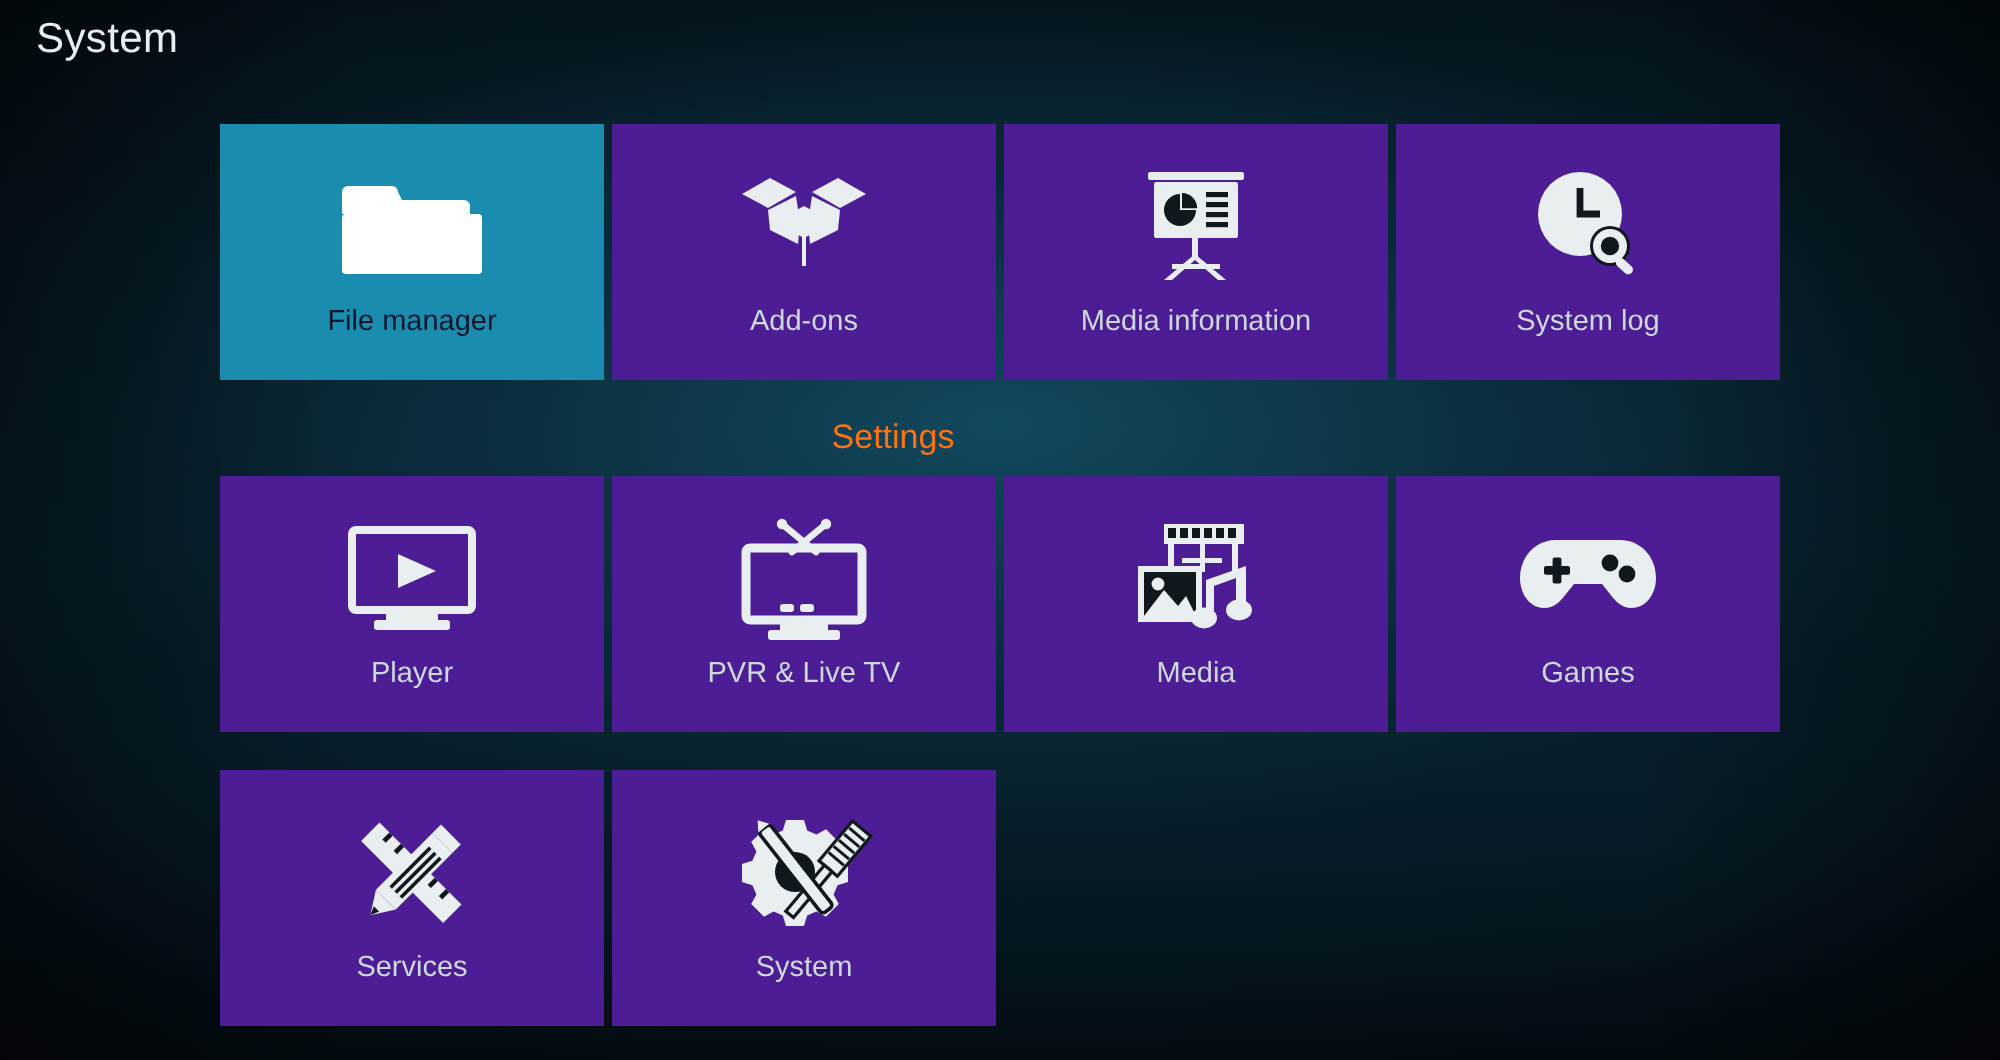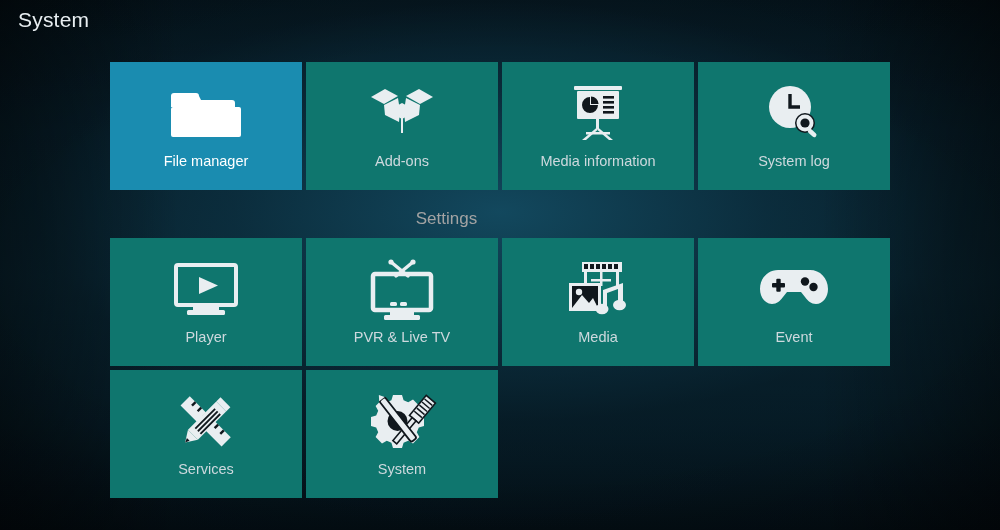--- a/index.html
+++ b/index.html
@@ -42,52 +42,52 @@
     letter-spacing:0.5px;
   }
 
   
   .grid {
     position:absolute; left:110px; width:780px;
     display:grid; grid-template-columns: repeat(4, 192px);
     column-gap:4px;
   }
   #top-grid    { top:62px;  }
-  #settings-grid { top:238px; row-gap:4px; }
+  #settings-grid { top:238px; row-gap:19px; }
 
   .tile {
     width:192px; height:128px;
-    background:#0f766e;
+    background:#4c1d95;
     position:relative;
     display:flex; flex-direction:column;
     align-items:center; justify-content:flex-start;
     cursor:pointer;
   }
   .tile.selected { background:#1a8cb0; }
 
   .tile-icon {
     height:74px; width:100%;
     display:flex; align-items:center; justify-content:center;
     margin-top:14px;
   }
   .tile-icon svg { display:block; }
   .tile-label {
     font-size:14.5px;
     color:#ced9de;
     text-align:center;
     line-height:1;
     margin-top:4px;
   }
-  .tile.selected .tile-label { color:#ffffff; }
+  .tile.selected .tile-label { color:#0f172a; }
 
   
   #settings-heading {
     position:absolute; top:209px; left:0; width:893px;
     text-align:center;
-    font-size:17px; color:#a3a3a3; font-weight:400;
+    font-size:17px; color:#f97316; font-weight:400;
   }
 </style>
 </head>
 <body>
 
 <div id="bg-layer"></div>
 <div id="bg-vignette"></div>
 
 <div id="root">
 
@@ -243,21 +243,21 @@
         <svg width="76" height="54" viewBox="0 0 76 54">
           <path fill="#e9eef1" d="M22 8 h32 c10 0 18 8 18 19 0 8 -5 15 -12 15 -5 0 -8 -3 -11 -7 l-4 -5 h-14 l-4 5 c-3 4 -6 7 -11 7 -7 0 -12 -7 -12 -15 C4 16 12 8 22 8 z"></path>
           <g fill="#10171d">
             <rect x="16" y="21" width="13" height="4.4" rx="1"></rect>
             <rect x="20.3" y="16.7" width="4.4" height="13" rx="1"></rect>
             <circle cx="49" cy="19.5" r="4.2"></circle>
             <circle cx="57.5" cy="25" r="4.2"></circle>
           </g>
         </svg>
       </div>
-      <div class="tile-label">Event</div>
+      <div class="tile-label">Games</div>
     </div>
 
     <div class="tile">
       <div class="tile-icon">
         <svg width="70" height="64" viewBox="0 0 70 64">
 
           <g transform="rotate(45 35 32)">
             <rect x="6" y="26" width="58" height="13" fill="#e9eef1"></rect>
             <g fill="#10171d">
               <rect x="13" y="26" width="2.4" height="5"></rect>

